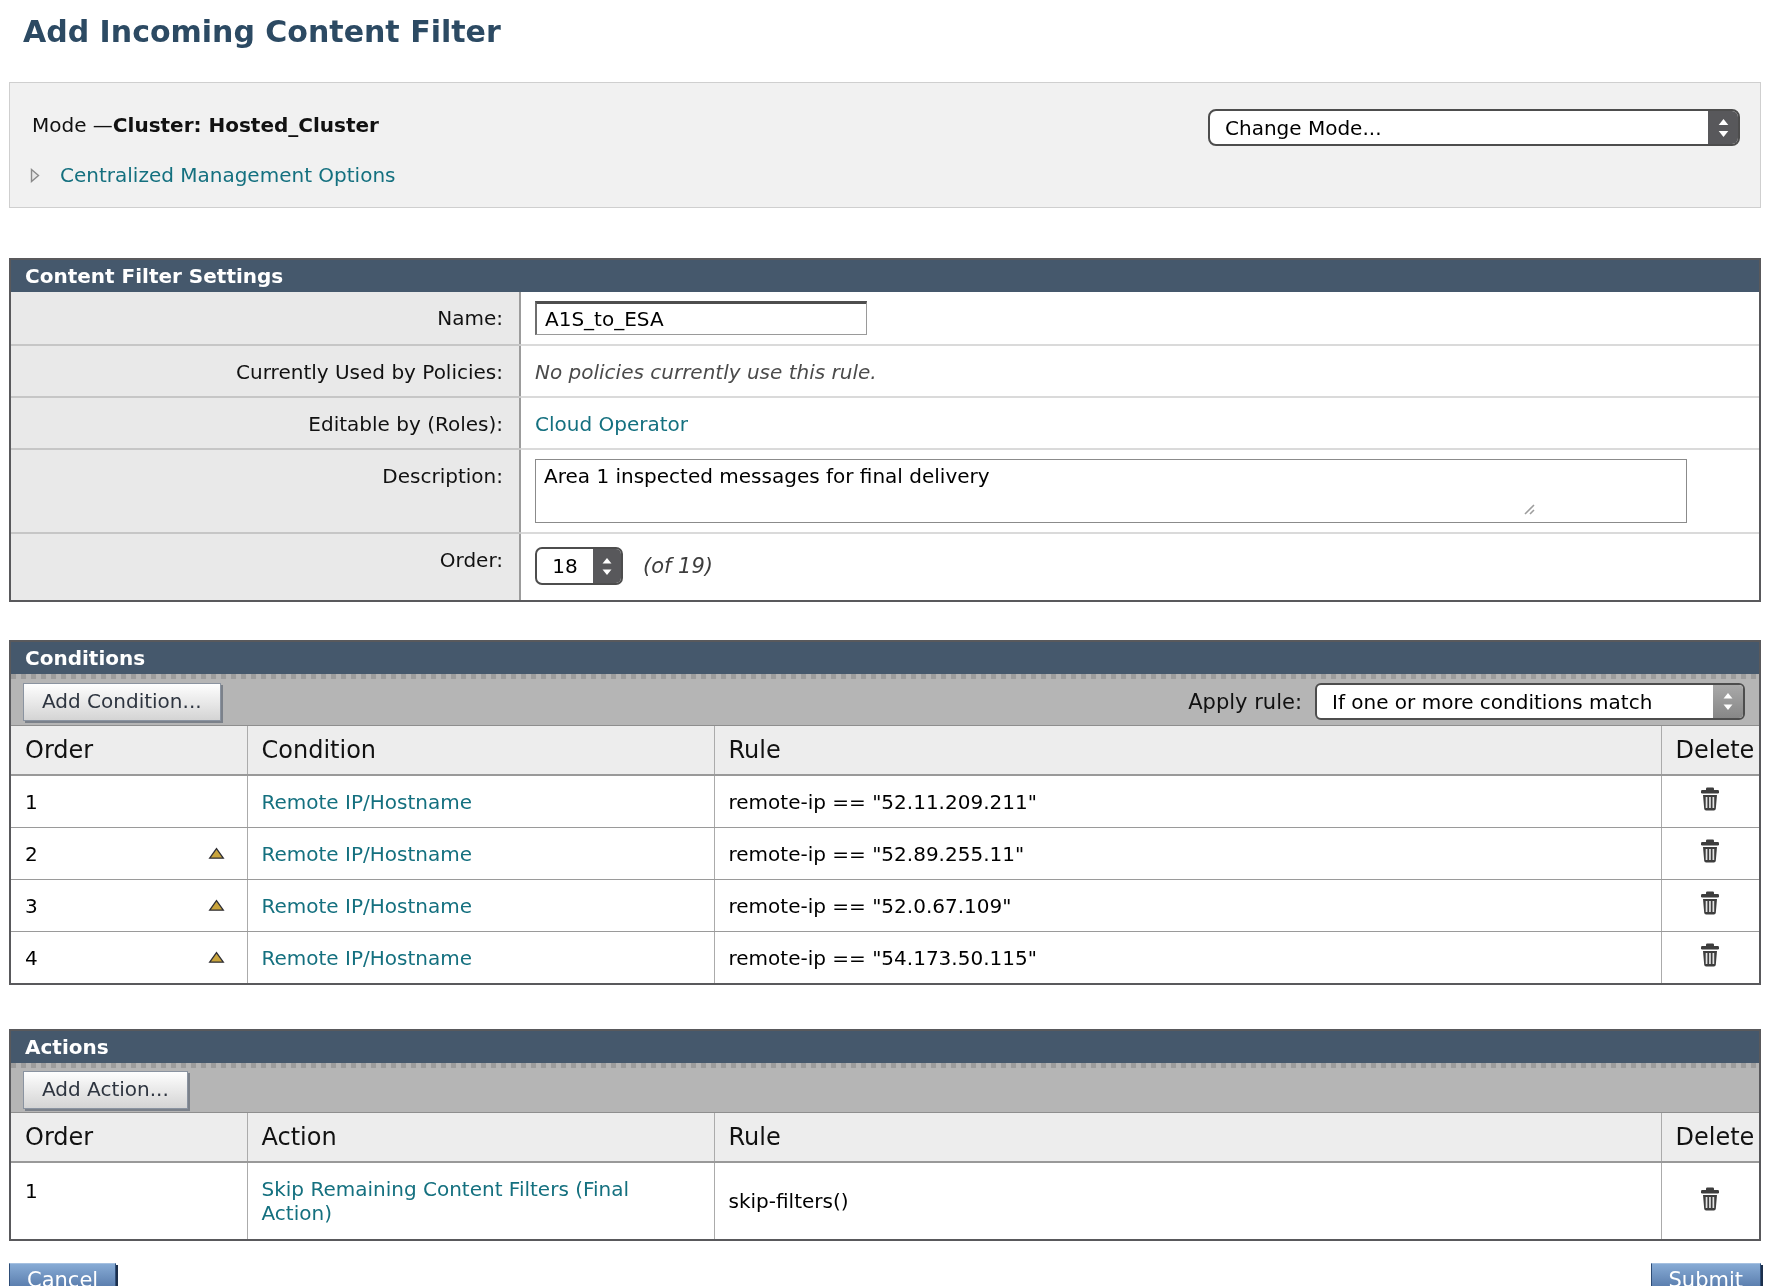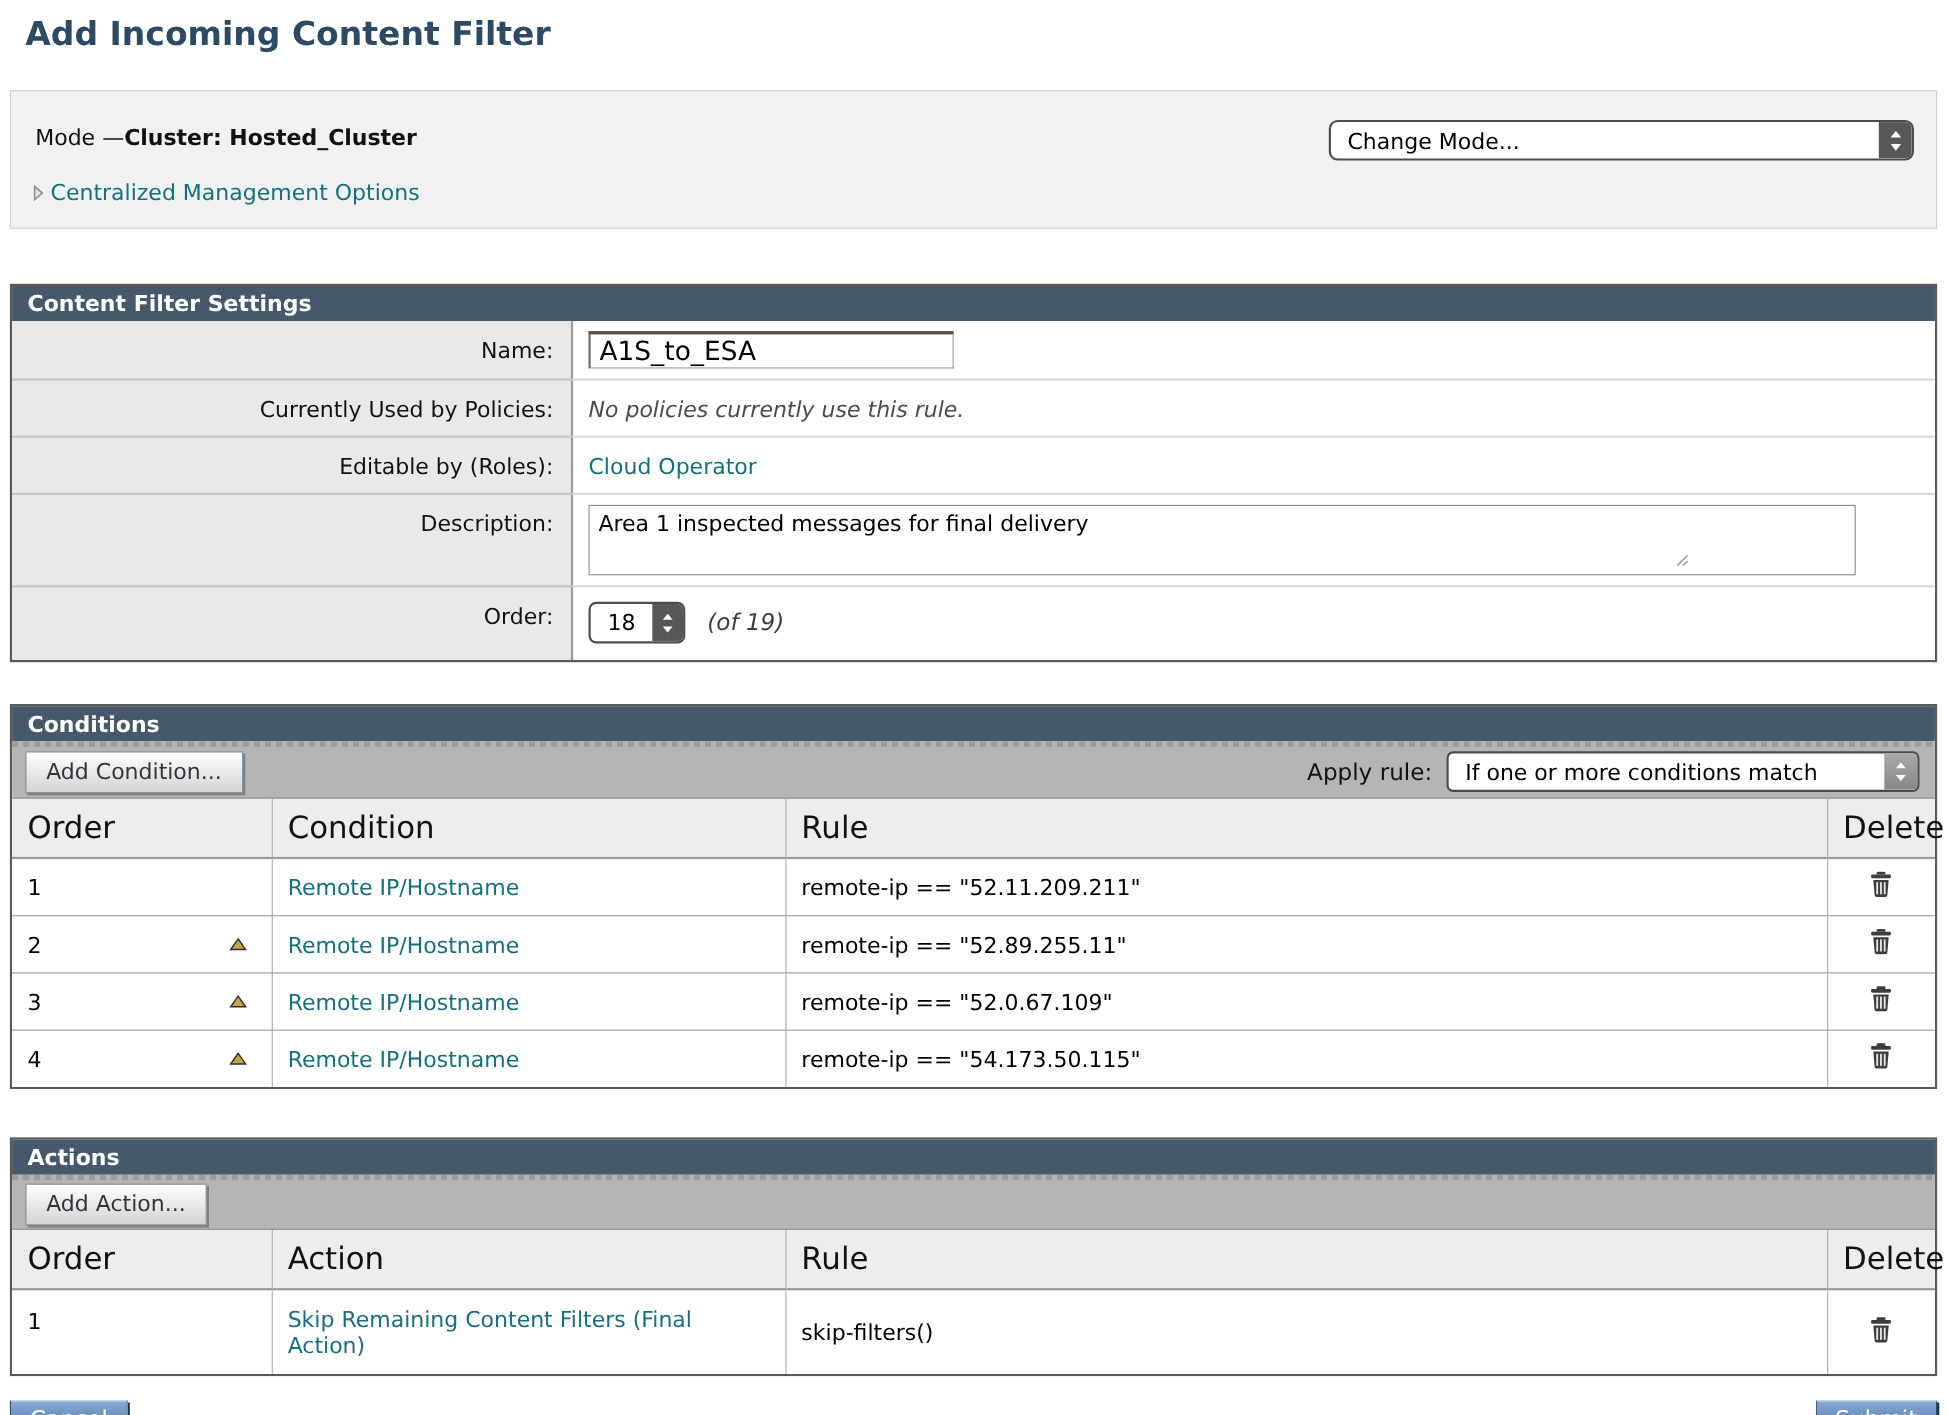--- a/index.html
+++ b/index.html
@@ -18,21 +18,21 @@
 
   
   .mode-box {
     position:relative; background:#f1f1f1; border:1px solid #cfcfcf;
     height:126px; margin-bottom:50px;
   }
   .mode-line { position:absolute; left:22px; top:30px; font-size:20px; color:#111; }
   .mode-line .bold { font-weight:bold; }
   .cmo-link {
     position:absolute; left:20px; top:80px; font-size:20px; color:#14707f;
-    display:flex; align-items:center; gap:6px; cursor:pointer;
+    display:flex; align-items:center; gap:20px; cursor:pointer;
   }
 
   
   .macselect {
     display:flex; align-items:stretch; background:#fff;
     border:2px solid #4d4d4d; border-radius:8px; overflow:hidden;
     height:37px; cursor:pointer;
   }
   .macselect .val { flex:1; display:flex; align-items:center; padding:0 15px; font-size:20px; white-space:nowrap; overflow:hidden; }
   .macselect .stepper { width:30px; background:#58585b; display:flex; align-items:center; justify-content:center; flex:none; }
@@ -51,21 +51,21 @@
   .settings-table td { vertical-align:top; font-size:20px; }
   .lbl-cell {
     background:#e9e9e9; width:509px; text-align:right;
     padding:14px 16px 12px; border-right:2px solid #9c9c9c;
     border-bottom:2px solid #c6c6c6; color:#111;
   }
   .val-cell { background:#fff; padding:9px 14px; border-bottom:2px solid #dadada; }
   tr.last .lbl-cell, tr.last .val-cell { border-bottom:none;margin-left:32px; }
 
   .name-input {
-    width:332px; height:34px; font-size:24px; padding:2px 8px;
+    width:332px; height:34px; font-size:20px; padding:2px 8px;
     font-family:inherit; color:#000; background:#fff;
     border:1px solid #9a9a9a; border-top:3px solid #4e4e4e; border-left:2px solid #6e6e6e;
     outline:none;
   }
   .policies-text { font-style:italic; color:#4b4b4b; padding-top:5px; display:inline-block; }
   .teal-link { color:#14707f; cursor:pointer; text-decoration:none; }
   .roles-link { display:inline-block; padding-top:5px; font-size:20px; }
 
   .textarea-wrap { position:relative; width:1002px; }
   .desc-textarea {
@@ -96,21 +96,21 @@
     border:1px solid #8a93a0; padding:5px 18px 7px;
     box-shadow:2px 2px 0 rgba(85,95,110,.6);
   }
   .apply-rule-group { display:flex; align-items:center; gap:13px; }
   .apply-rule-label { font-size:21px; color:#111; }
   .apply-rule-select { width:430px; border-radius:6px; }
 
   
   .grid { width:100%; border-collapse:collapse; table-layout:fixed; background:#fff; }
   .grid th {
-    background:#ededed; font-weight:normal; text-align:left; font-size:28px;
+    background:#ededed; font-weight:normal; text-align:left; font-size:24px;
     padding:10px 14px; border-bottom:2px solid #999; border-right:1px solid #ababab;
     color:#111;
   }
   .grid th:last-child { border-right:none; text-align:center; }
   .grid td {
     font-size:20px; padding:11px 14px; vertical-align:middle;
     border-bottom:1px solid #9a9a9a; border-right:1px solid #ababab;
   }
   .grid td:last-child { border-right:none; }
   .grid tr:last-child td { border-bottom:none; }

